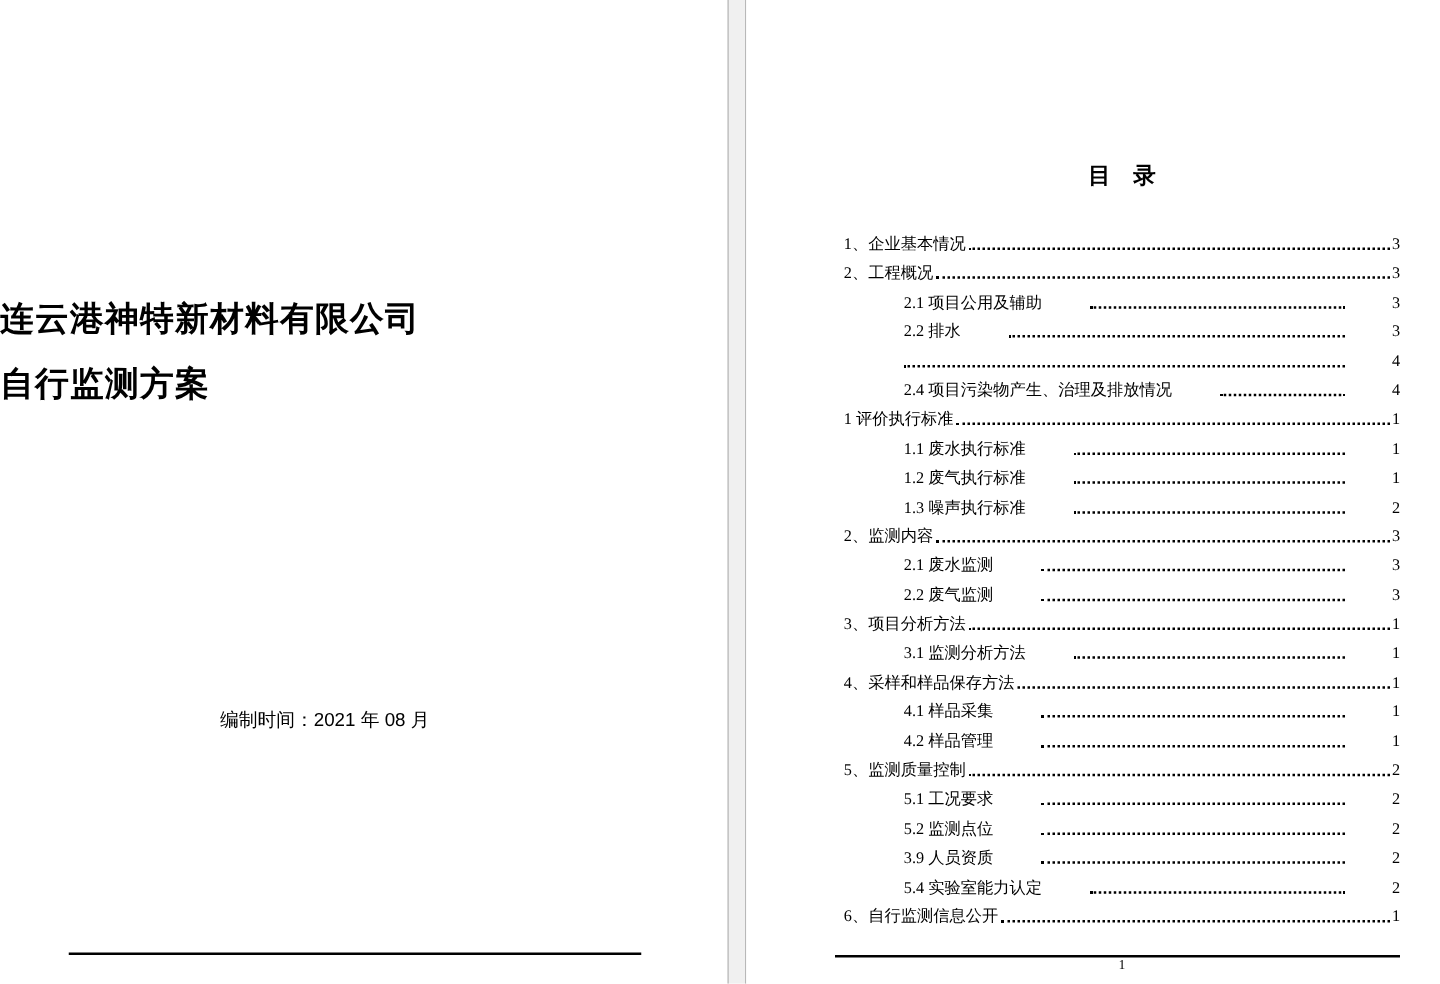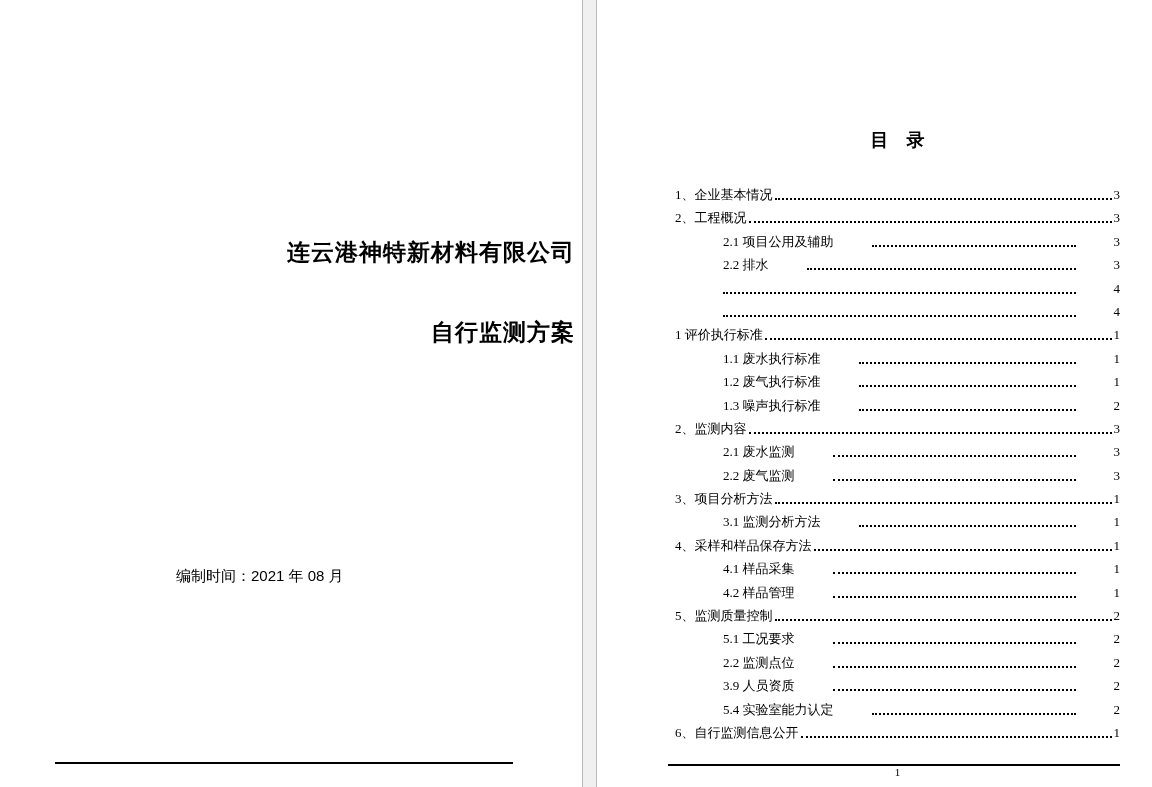--- a/index.html
+++ b/index.html
@@ -23,27 +23,27 @@
     position: absolute; top: 0; bottom: 0;
     left: 582px; width: 15px;
     background: #f0f0f0;
     border-left: 1px solid #b8b8b8;
     border-right: 1px solid #b8b8b8;
   }
 
   
   .cover-title {
     position: absolute; left: 0; width: 575px;
-    text-align: right;
-    font-size: 23px; font-weight: bold;
+    text-align: left;
+    font-size: 27px; font-weight: bold;
     letter-spacing: 1px;
     white-space: nowrap;
   }
   .cover-title-1 { top: 237px; }
-  .cover-title-2 { top: 289px; margin-top: 28px; }
+  .cover-title-2 { top: 289px; }
   .cover-meta {
     position: absolute;
     font-family: "Liberation Sans", sans-serif;
     font-size: 15px;
     white-space: nowrap;
   }
   .cover-company { left: 165px; top: 529px; }
   .cover-date    { left: 176px; top: 567px; }
   .footer-rule {
     position: absolute; height: 0;
@@ -119,20 +119,21 @@
         <div class="toc-row lvl2">
     <span class="toc-label">2.2 排水</span>
     <span class="toc-dots"></span>
     <span class="toc-page">3</span>
   </div>
         <div class="toc-row lvl2">
     <span class="toc-dots"></span>
     <span class="toc-page">4</span>
   </div>
         <div class="toc-row lvl2">
+    <span class="toc-label">2.4 项目污染物产生、治理及排放情况</span>
     <span class="toc-dots"></span>
     <span class="toc-page">4</span>
   </div>
         <div class="toc-row lvl1">
     <span class="toc-label">1 评价执行标准</span>
     <span class="toc-dots"></span>
     <span class="toc-page">1</span>
   </div>
         <div class="toc-row lvl2">
     <span class="toc-label">1.1 废水执行标准</span>
@@ -193,21 +194,21 @@
     <span class="toc-label">5、监测质量控制</span>
     <span class="toc-dots"></span>
     <span class="toc-page">2</span>
   </div>
         <div class="toc-row lvl2">
     <span class="toc-label">5.1 工况要求</span>
     <span class="toc-dots"></span>
     <span class="toc-page">2</span>
   </div>
         <div class="toc-row lvl2">
-    <span class="toc-label">2.2 监测点位</span>
+    <span class="toc-label">5.2 监测点位</span>
     <span class="toc-dots"></span>
     <span class="toc-page">2</span>
   </div>
         <div class="toc-row lvl2">
     <span class="toc-label">3.9 人员资质</span>
     <span class="toc-dots"></span>
     <span class="toc-page">2</span>
   </div>
         <div class="toc-row lvl2">
     <span class="toc-label">5.4 实验室能力认定</span>

